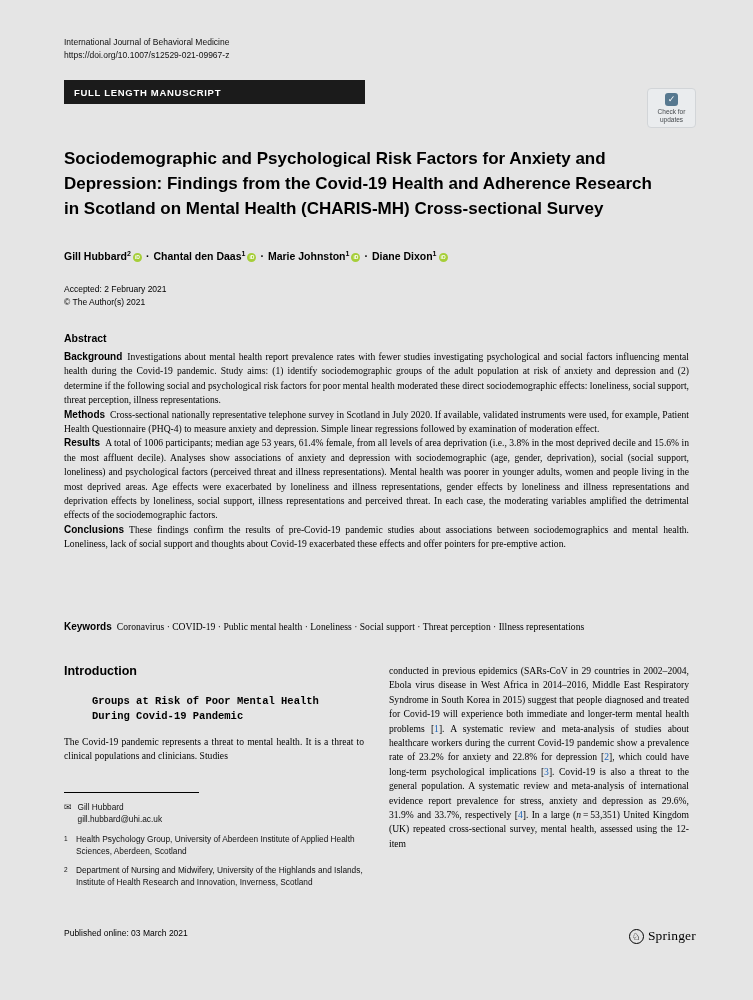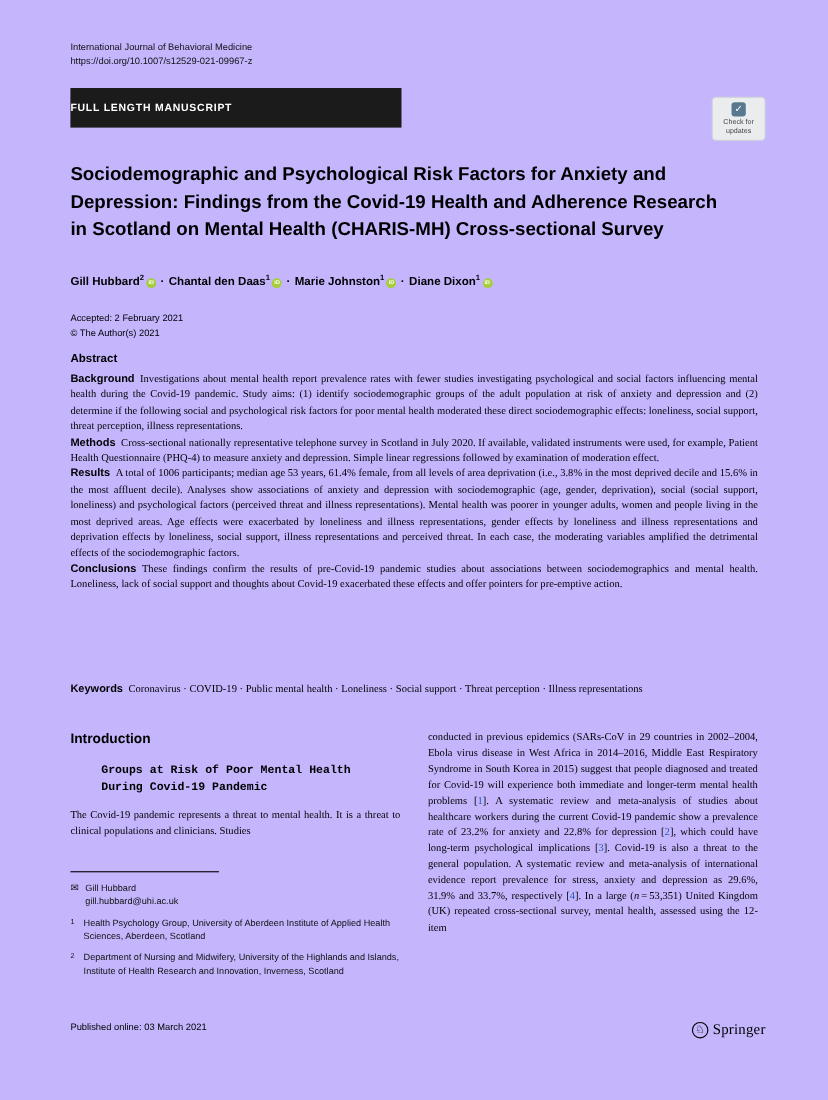--- a/index.html
+++ b/index.html
@@ -1,31 +1,31 @@
 <!DOCTYPE html>
 <html><head>
 <meta charset="utf-8">
 <style>
   * { margin:0; padding:0; box-sizing:border-box; }
   html,body { background:#ffffff; }
   .page {
-    position:relative; width:753px; height:1000px; background:#c4b5fd;
+    position:relative; width:753px; height:1000px; background:#e5e5e5;
     font-family:"Liberation Serif", serif; color:#000; overflow:hidden;
     margin:0 auto;
   }
 
   
   .top-header { position:absolute; top:36px; left:64px; right:64px;
     font-family:"Liberation Sans", sans-serif; font-size:8.5px; line-height:13px; color:#111; }
 
   
-  .banner { position:absolute; top:80px; left:64px; width:301px; height:36px;
+  .banner { position:absolute; top:80px; left:64px; width:301px; height:24px;
     background:#1b1b1b; color:#fff; font-family:"Liberation Sans", sans-serif;
     font-weight:bold; font-size:9.5px; letter-spacing:0.7px;
-    display:flex; align-items:center; }
+    display:flex; align-items:center; padding-left:10px; }
 
   
   .check-badge { position:absolute; top:88px; right:57px; width:49px; height:40px;
     background:#eaecee; border:1px solid #d2d5d8; border-radius:4px;
     display:flex; flex-direction:column; align-items:center; justify-content:center;
     gap:2px; cursor:pointer; }
   .crossmark { width:13px; height:13px; border-radius:3px; background:#57788f;
     color:#fff; font-size:9px; line-height:13px; text-align:center;
     font-family:"Liberation Sans", sans-serif; }
   .check-text { font-family:"Liberation Sans", sans-serif; font-size:6.5px;
@@ -43,21 +43,21 @@
   .orcid { display:inline-block; width:9px; height:9px; border-radius:50%;
     background:#a6ce39; color:#fff; font-size:5px; font-weight:bold;
     line-height:9px; text-align:center; margin-left:2px; vertical-align:1px; }
   .author-sep { margin:0 4px; }
 
   
   .dates { position:absolute; top:283px; left:64px;
     font-family:"Liberation Sans", sans-serif; font-size:8.5px; line-height:13px; }
 
   
-  .abstract { position:absolute; top:320px; left:64px; width:625px; }
+  .abstract { position:absolute; top:332px; left:64px; width:625px; }
   .abstract h2 { font-family:"Liberation Sans", sans-serif; font-size:10.5px; margin-bottom:6px; }
   .abstract p, .body-text { font-size:9.6px; line-height:14.4px; text-align:justify; }
   .lead { font-family:"Liberation Sans", sans-serif; font-weight:bold; font-size:10px; margin-right:5px; }
 
   
   .keywords { position:absolute; top:620px; left:64px; width:625px;
     font-size:9.6px; line-height:14.4px; }
 
   
   .columns { position:absolute; top:664px; left:64px; width:625px; display:flex; gap:25px; }

